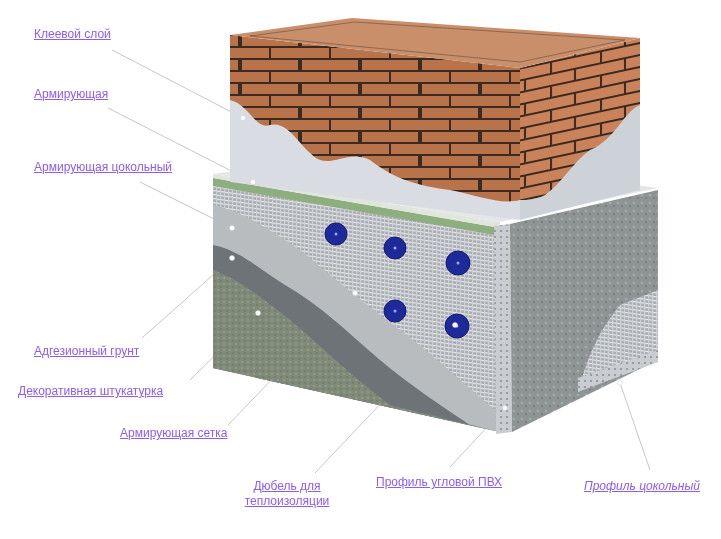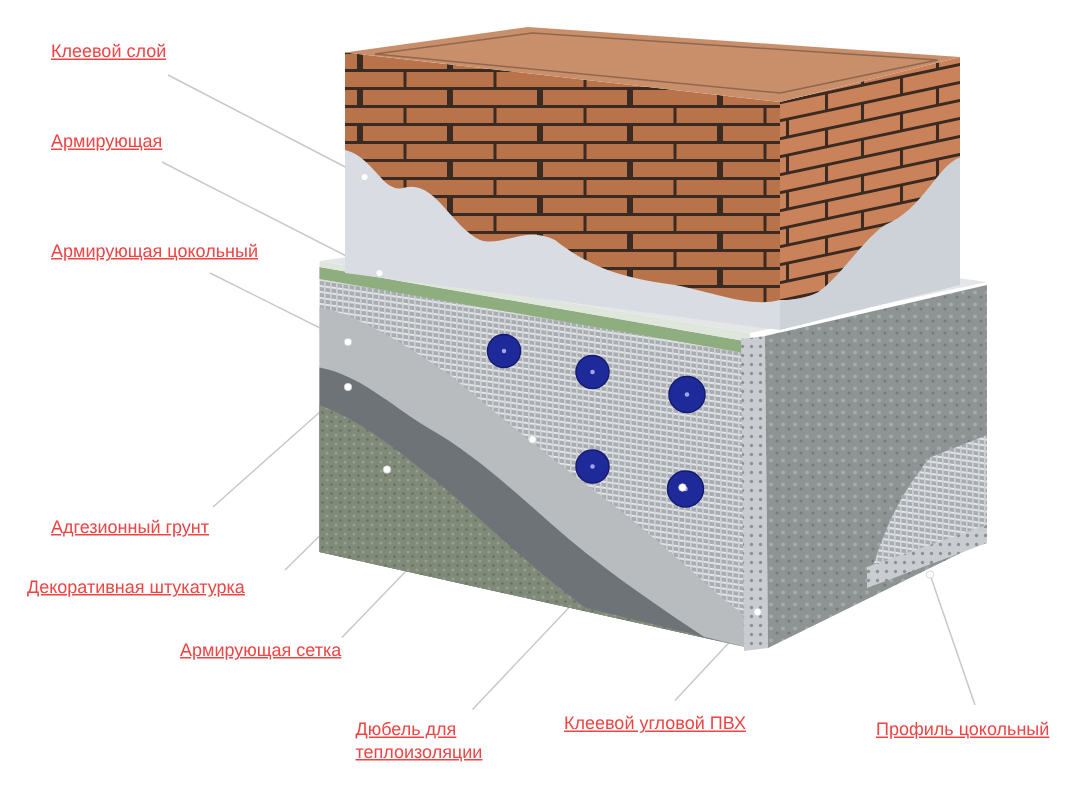--- a/index.html
+++ b/index.html
@@ -1,20 +1,20 @@
 <!DOCTYPE html>
 <html><head>
 <meta charset="utf-8">
 <style>
   html, body { margin: 0; padding: 0; background: #ffffff; }
   body { width: 721px; height: 539px; position: relative; overflow: hidden;
          font-family: "Liberation Sans", sans-serif; }
-  .label { position: absolute; font-size: 12px; color: #ef4444; text-decoration: underline;
+  .label { position: absolute; font-size: 12px; color: #8b5cf6; text-decoration: underline;
            cursor: pointer; white-space: nowrap; line-height: 15px; }
-  .label.multi { white-space: normal; width: 100px; }
+  .label.multi { white-space: normal; width: 100px; text-align: center; }
   svg.diagram { position: absolute; left: 0; top: 0; }
 </style>
 </head>
 <body>
 
 <svg class="diagram" width="721" height="539" viewBox="0 0 721 539">
   <defs>
     <pattern id="bricks" width="60" height="24" patternUnits="userSpaceOnUse">
       <rect width="60" height="24" fill="#b8734a"></rect>
       <rect x="0" y="10" width="60" height="2" fill="#3a2a22"></rect>
@@ -124,14 +124,14 @@
 <a class="label" style="left:34px; top:27px;">Клеевой слой</a>
 <a class="label" style="left:34px; top:87px;">Армирующая</a>
 <a class="label" style="left:34px; top:160px;">Армирующая цокольный</a>
 <a class="label" style="left:34px; top:344px;">Адгезионный грунт</a>
 <a class="label" style="left:18px; top:384px;">Декоративная штукатурка</a>
 <a class="label" style="left:120px; top:426px;">Армирующая сетка</a>
 <a class="label multi" style="left:237px; top:479px;">
   <span>Дюбель для</span><br>
   <span>теплоизоляции</span>
 </a>
-<a class="label" style="left:376px; top:475px;">Клеевой угловой ПВХ</a>
-<a class="label" style="left:584px; top:479px;">Профиль цокольный</a>
+<a class="label" style="left:376px; top:475px;">Профиль угловой ПВХ</a>
+<a class="label" style="left:584px; top:479px;font-style:italic;">Профиль цокольный</a>
 
 </body></html>

